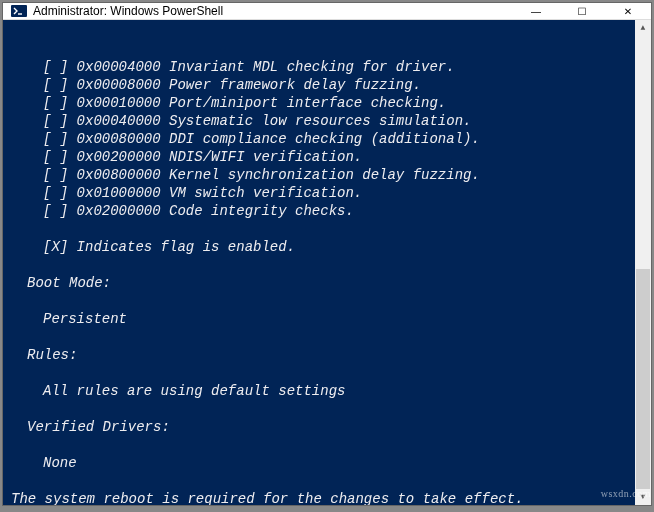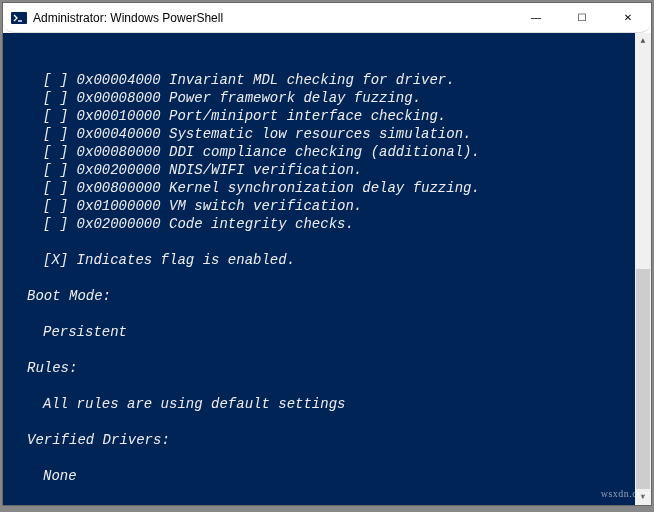--- a/index.html
+++ b/index.html
@@ -13,30 +13,29 @@
   .window {
     width: 650px;
     height: 504px;
     background: #fff;
     border: 1px solid #666;
     display: flex;
     flex-direction: column;
     margin: 2px;
   }
   .titlebar {
-    height: 30px;
+    height: 17px;
     background: #fff;
     display: flex;
     align-items: center;
     border-bottom: 1px solid #ddd;
     font-family: 'Segoe UI', Tahoma, sans-serif;
     font-size: 12px;
     color: #000;
     user-select: none;
-    border-radius: 11px;
   }
   .title-icon {
     width: 16px;
     height: 16px;
     margin: 0 6px 0 8px;
     display: flex;
     align-items: center;
     justify-content: center;
   }
   .title-text { flex: 0 0 auto; }

